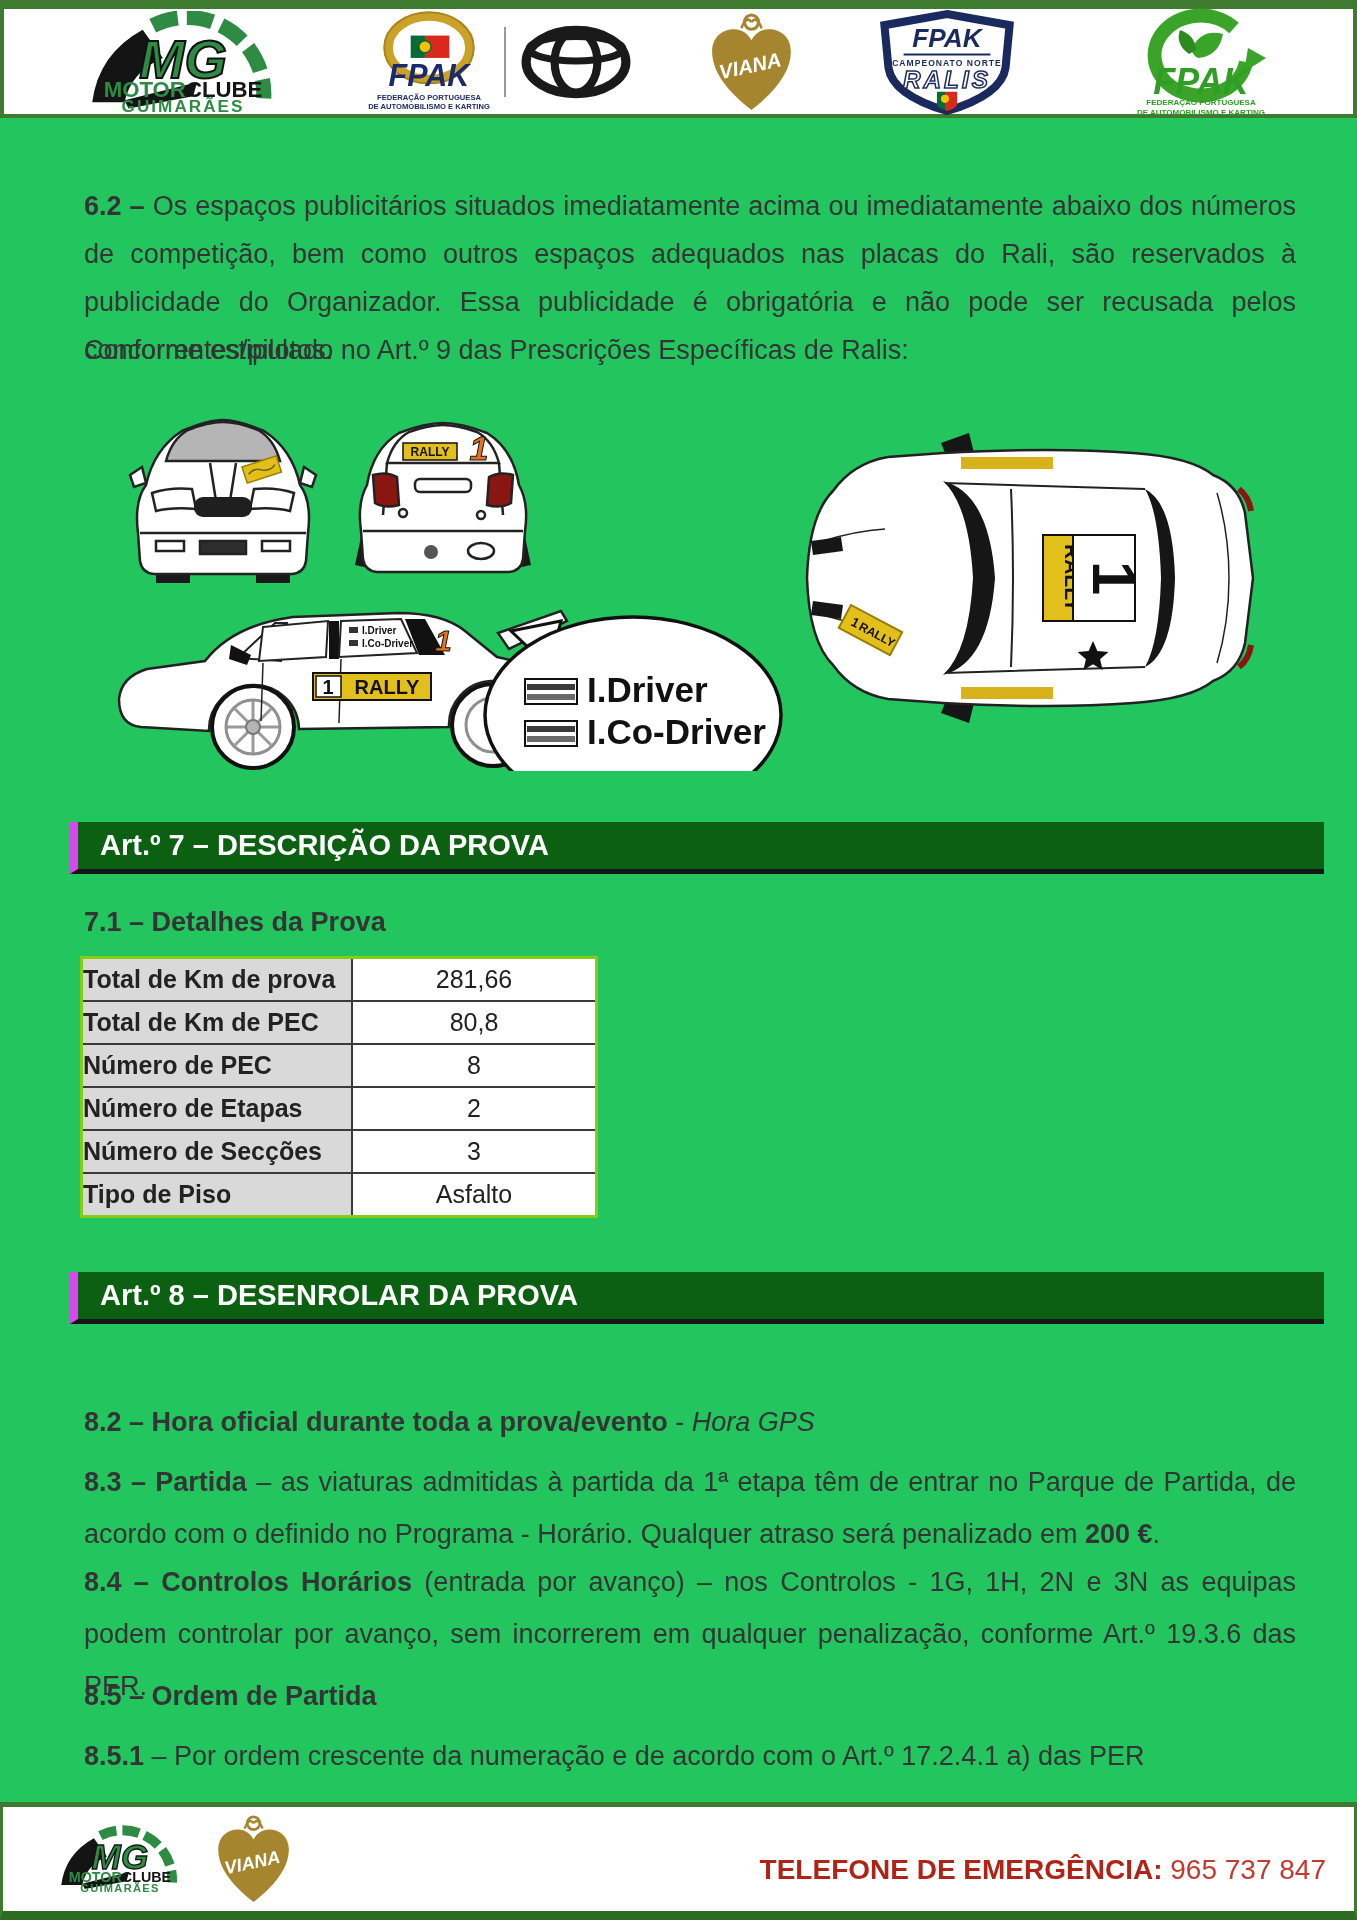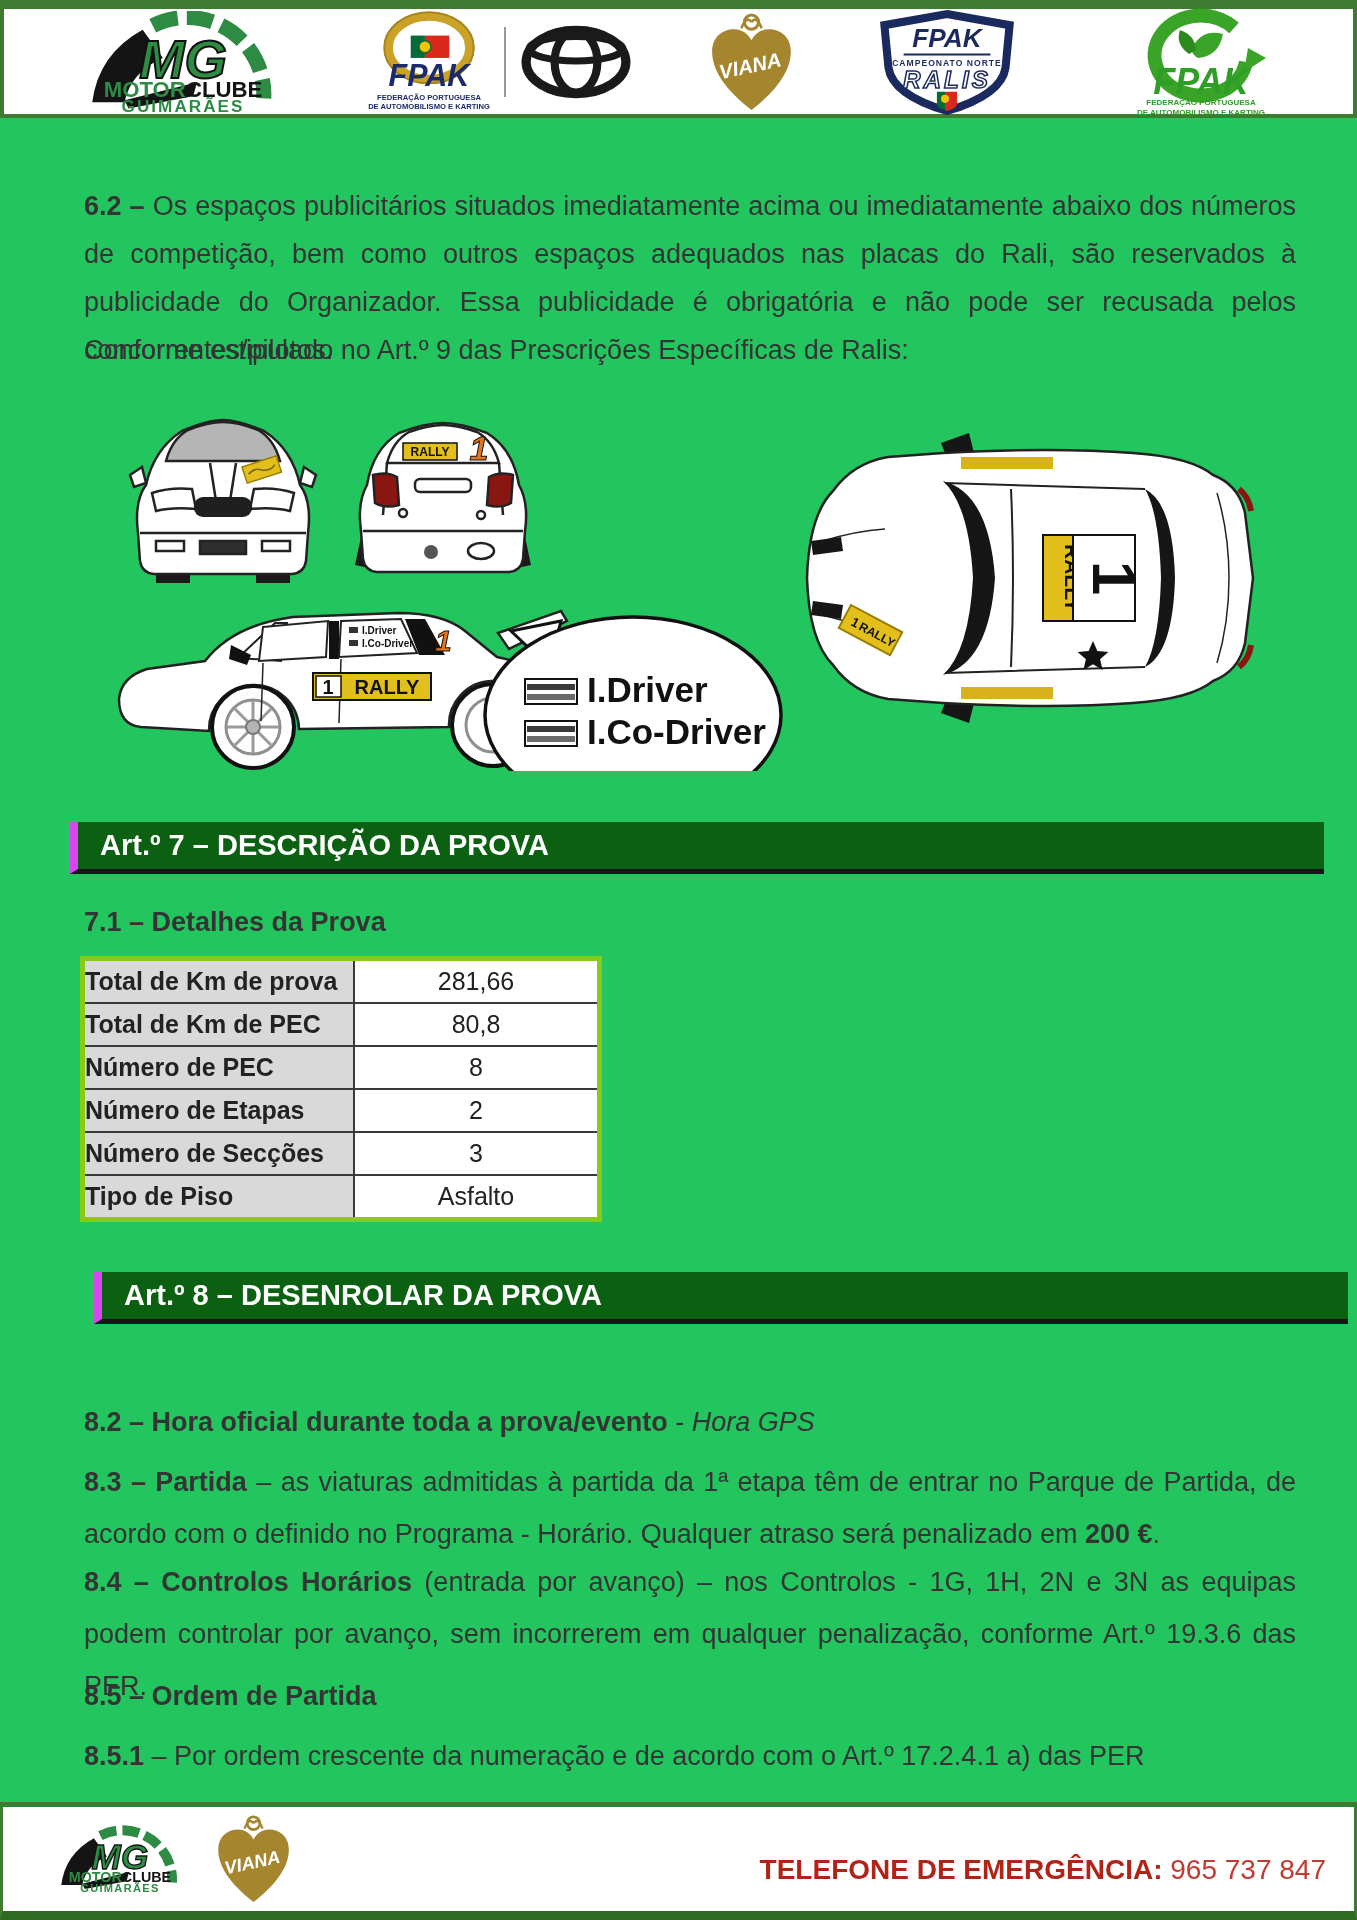--- a/index.html
+++ b/index.html
@@ -22,21 +22,21 @@
   .para{position:absolute;left:84px;width:1212px;font-size:27px;line-height:48px;color:#343434;}
   .just{text-align:justify;}
   .b{font-weight:bold;}
   .i{font-style:italic;margin-top:28px;}
   
   .banner{position:absolute;left:70px;width:1224px;height:47px;background:#0b6011;
     border-left:8px solid #d946ef;border-bottom:5px solid #161616;box-sizing:content-box;
     color:#fff;font-weight:bold;font-size:29px;display:flex;align-items:center;padding-left:22px;}
   
   table.prova{position:absolute;left:80px;top:956px;border-collapse:collapse;
-    border:5px solid #84cc16;font-size:25px;color:#222;}
+    border:3px solid #84cc16;font-size:25px;color:#222;}
   table.prova td{border:2px solid #3a3a3a;height:41px;padding:0;}
   td.tl{width:268px;background:#d9d9d9;font-weight:bold;padding-left:12px;}
   td.tv{width:242px;background:#fff;text-align:center;}
   
   .cars{position:absolute;left:95px;top:413px;}
 </style>
 </head>
 <body>
 
 <div class="page">
@@ -264,21 +264,21 @@
       <td class="tl">Número de Secções</td>
       <td class="tv">3</td>
     </tr>
     <tr>
       <td class="tl">Tipo de Piso</td>
       <td class="tv">Asfalto</td>
     </tr>
   </tbody>
     </table>
 
-  <div class="banner" style="top:1272px;margin-left:24px;">
+  <div class="banner" style="top:1272px;">
     <span>Art.º 8 – DESENROLAR DA PROVA</span>
   </div>
 
   <div class="para" style="top:1398px;">
     <span class="b">8.2 – Hora oficial durante toda a prova/evento</span><span> - </span><span class="i">Hora GPS</span>
   </div>
   <div class="para just" style="top:1456px;line-height:52px;">
     <span class="b">8.3 – Partida</span><span> – as viaturas admitidas à partida da 1ª etapa têm de entrar no Parque de Partida, de acordo com o definido no Programa - Horário. Qualquer atraso será penalizado em </span><span class="b">200 €</span><span>.</span>
   </div>
   <div class="para just" style="top:1556px;line-height:52px;">

